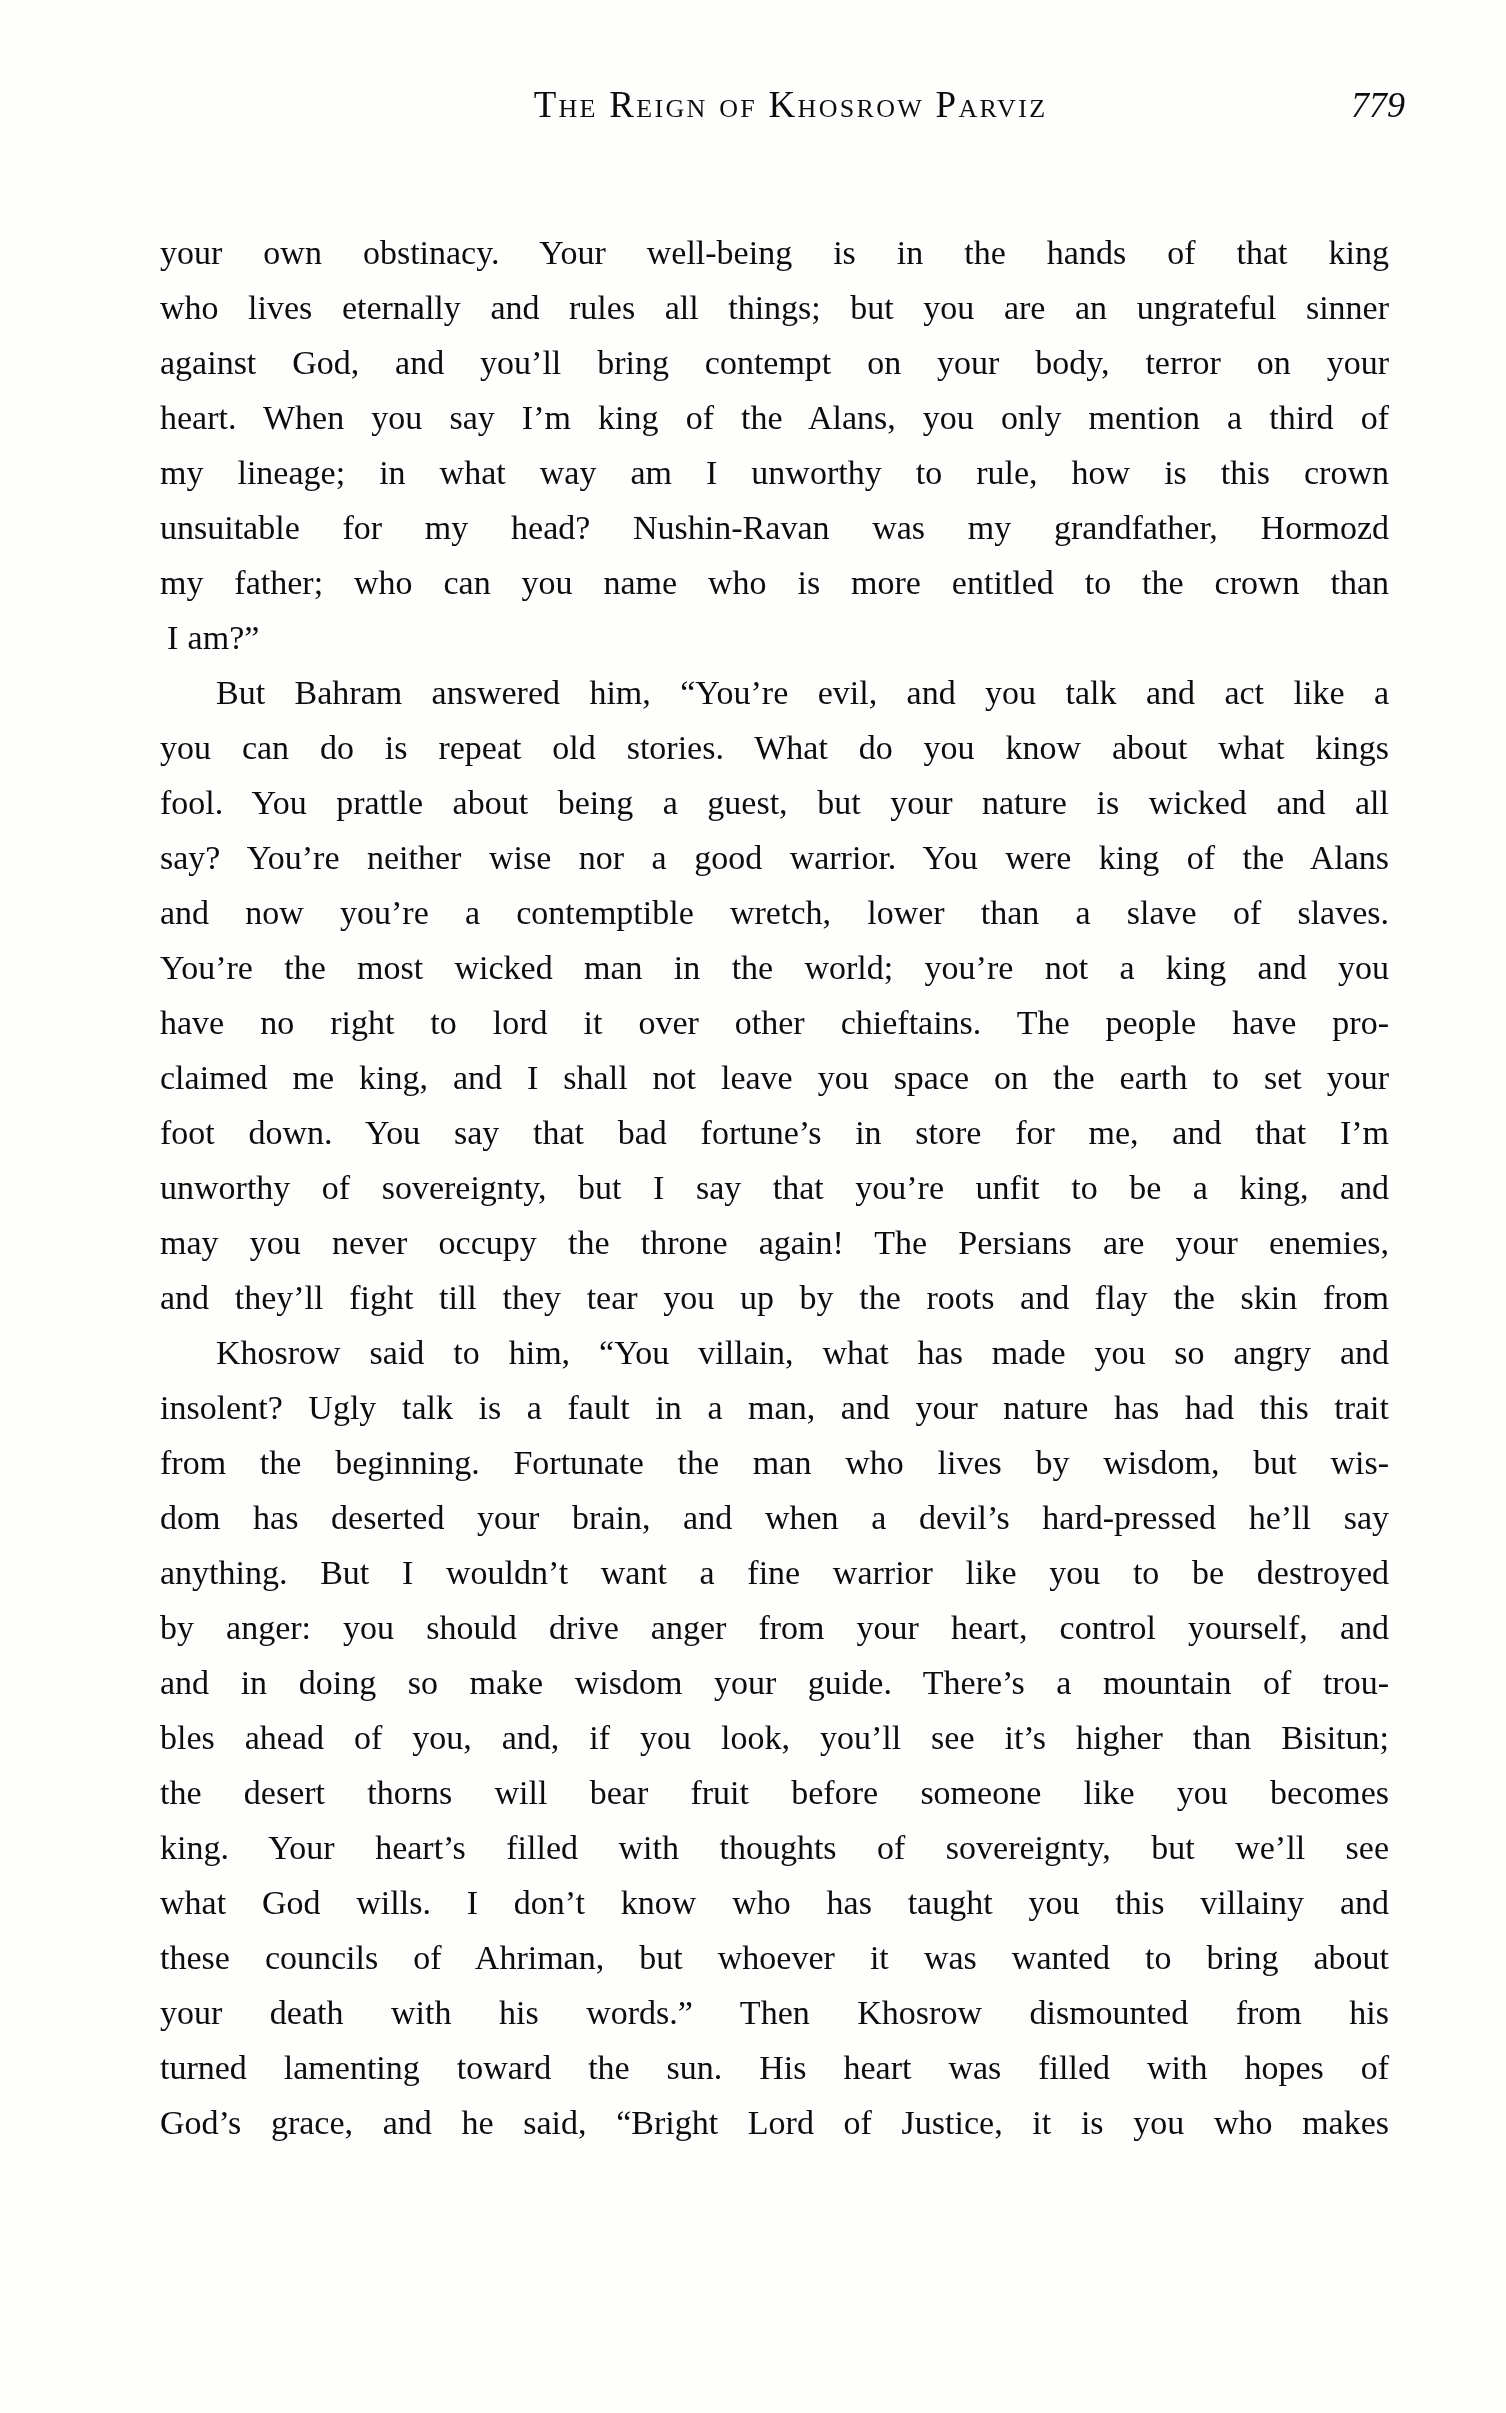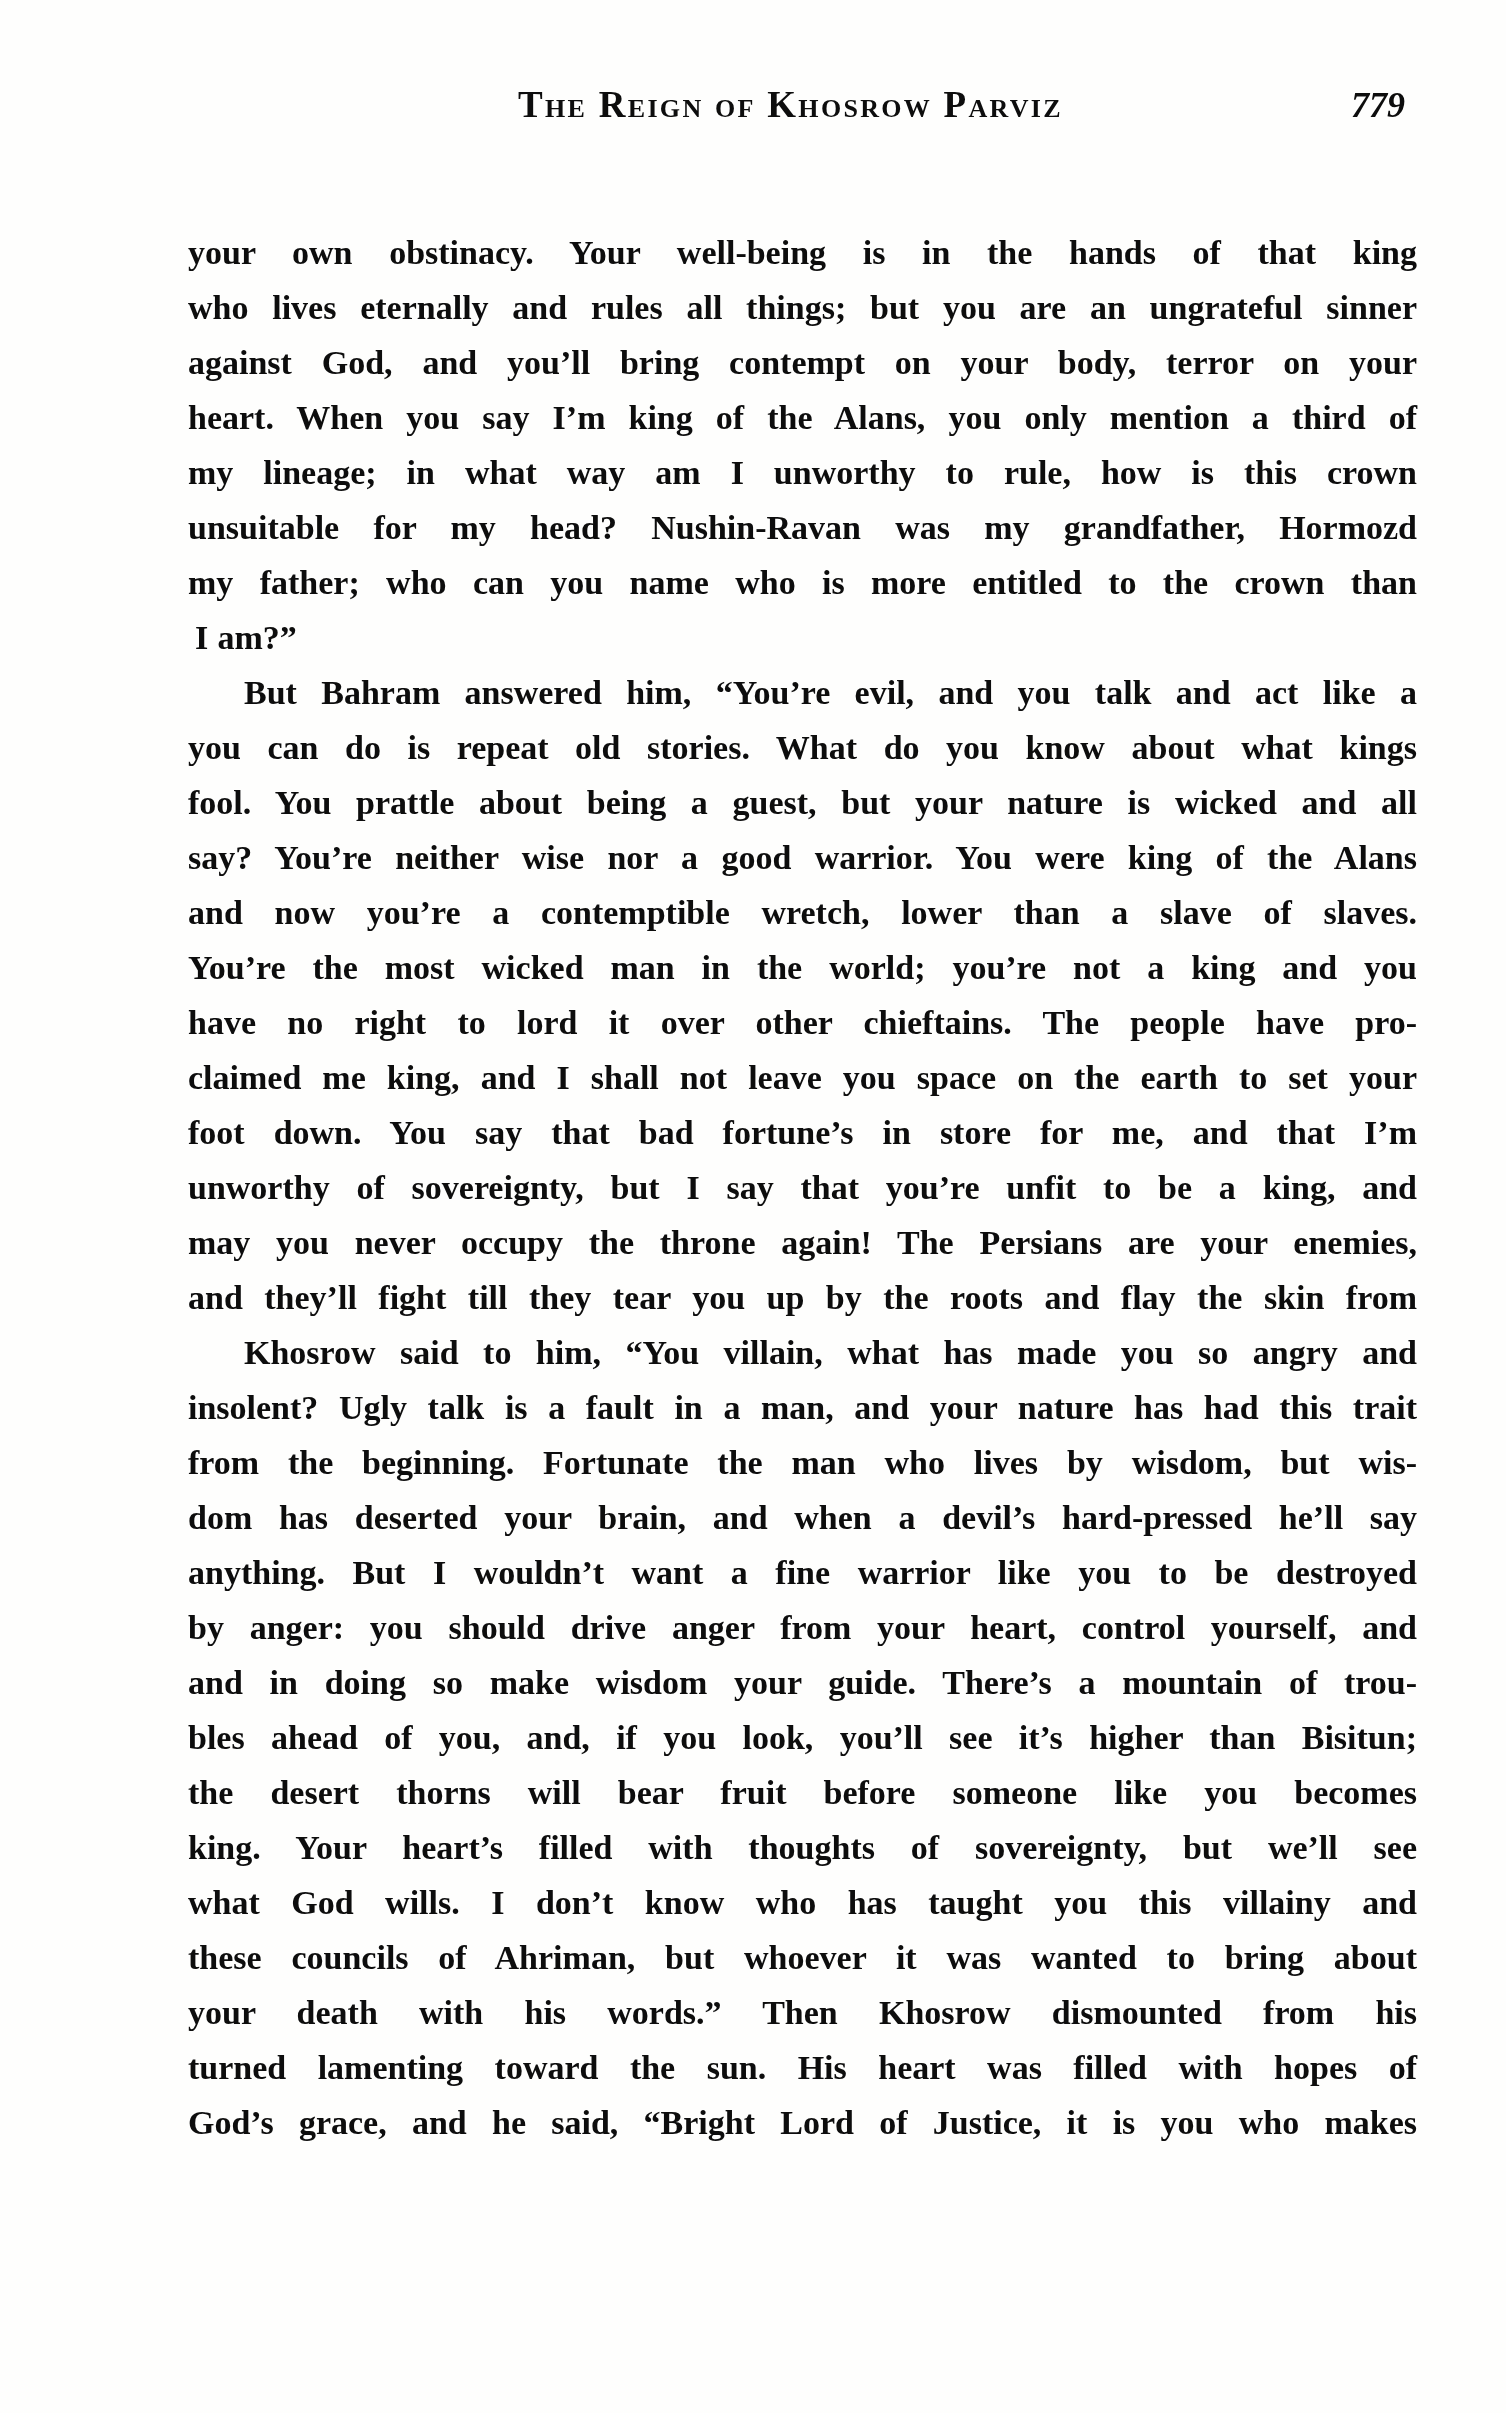--- a/index.html
+++ b/index.html
@@ -8,21 +8,20 @@
     background: #ffffff;
   }
   .page {
     position: relative;
     width: 1506px;
     height: 2413px;
     background: #fefefd;
     color: #0d0d0d;
     font-family: "Liberation Serif", "DejaVu Serif", serif;
     overflow: hidden;
-    font-weight: bold;
   }
   .running-header {
     position: absolute;
     top: 83px;
     left: 176px;
     width: 1229px;
     height: 47px;
   }
   .running-title {
     width: 100%;
@@ -37,21 +36,21 @@
     position: absolute;
     right: 0;
     top: 0;
     font-style: italic;
     font-size: 36px;
     line-height: 44px;
   }
   .body-text {
     position: absolute;
     top: 225px;
-    left: 188px;
+    left: 160px;
     width: 1229px;
     font-size: 34px;
     line-height: 55px;
     word-spacing: 0.8px;
   }
   .line {
     text-align: justify;
     text-align-last: justify;
     white-space: normal;
   }

